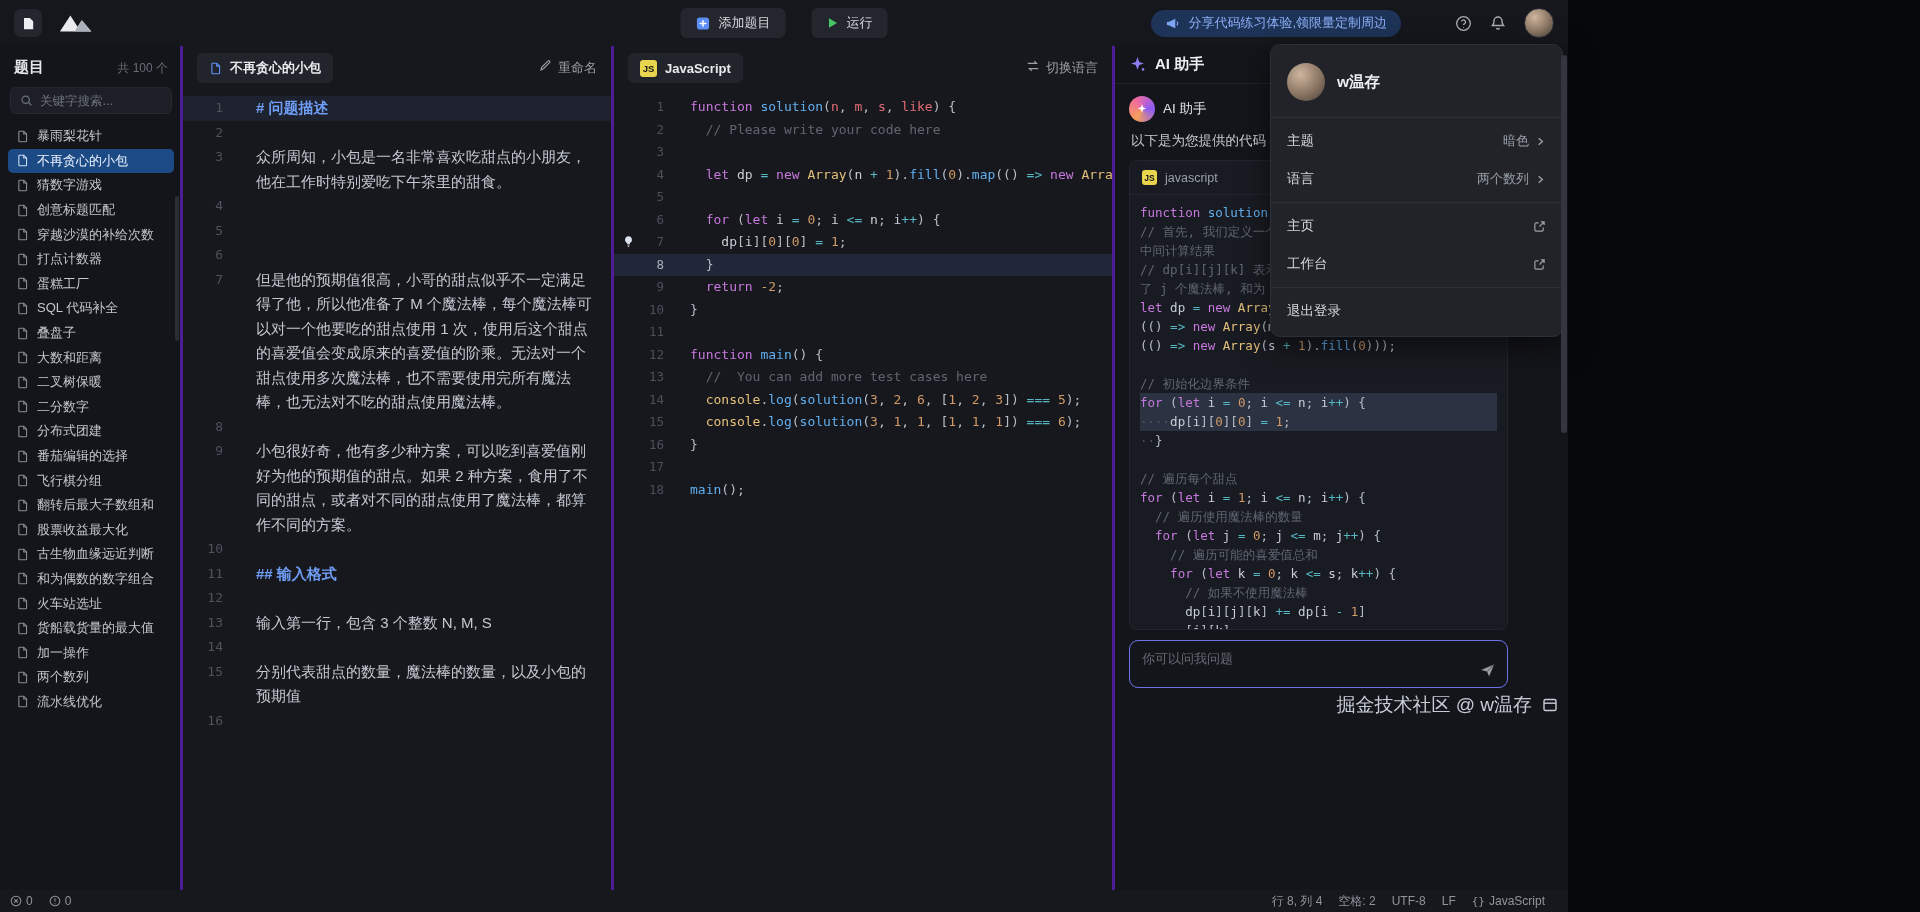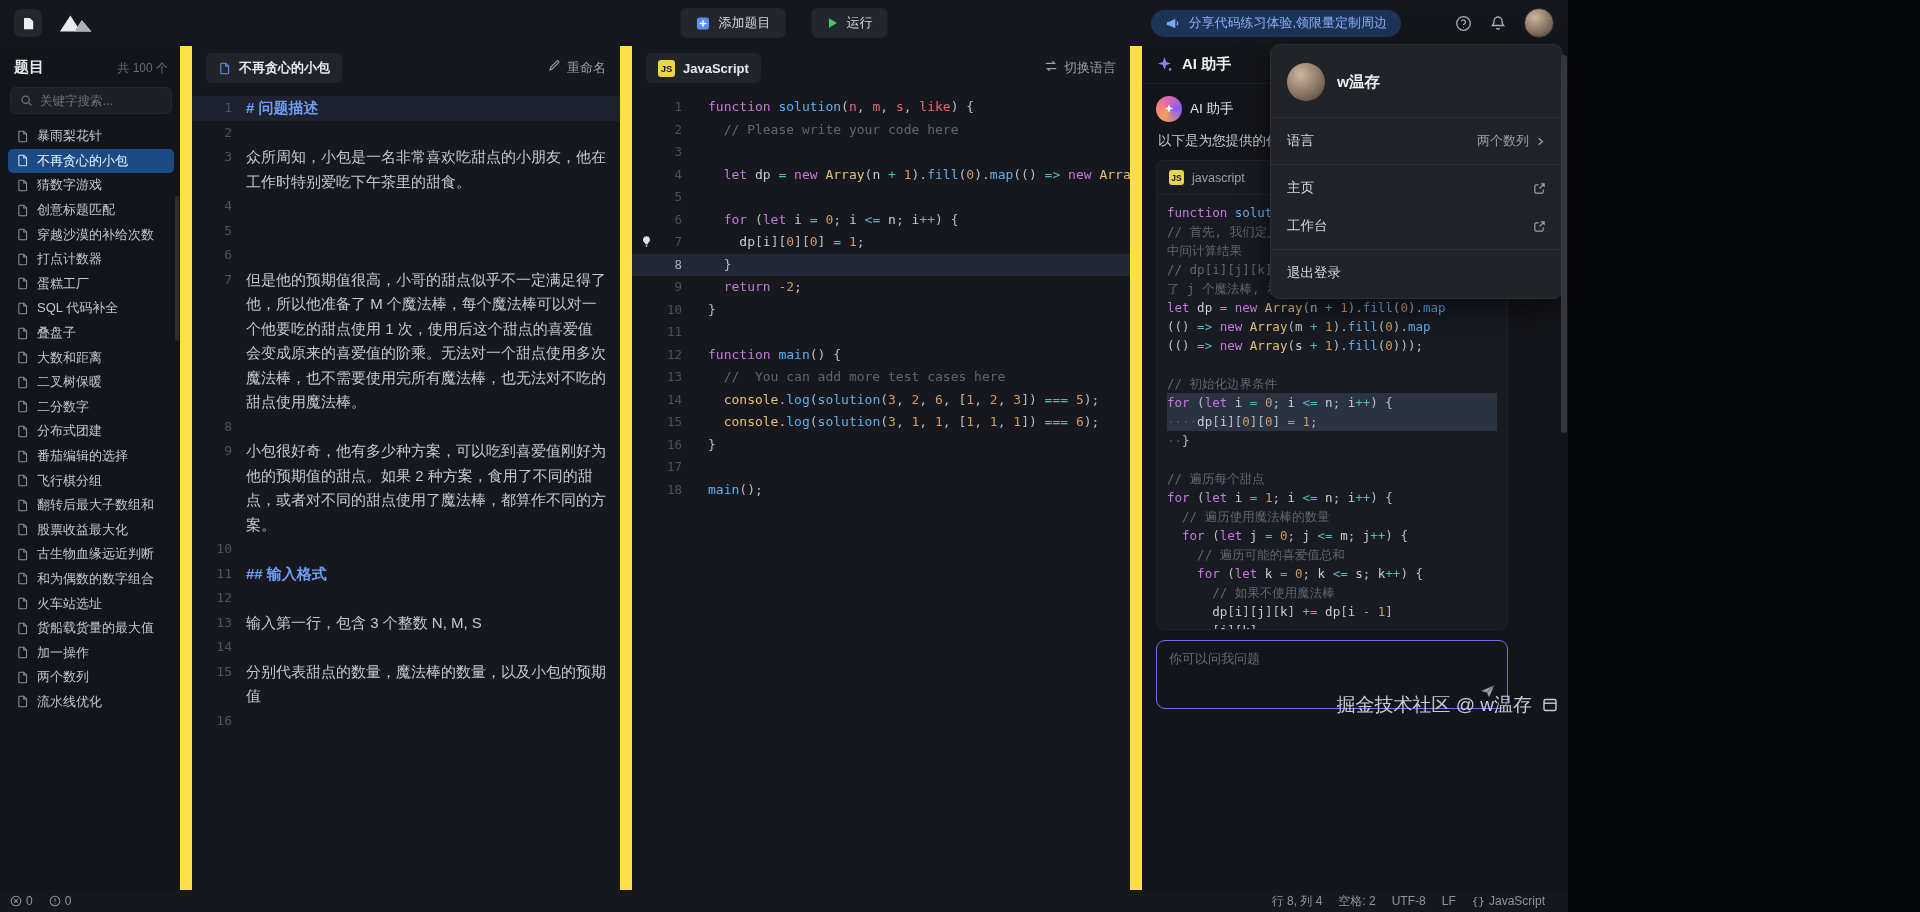--- a/index.html
+++ b/index.html
@@ -13,21 +13,21 @@
 .logo-sq{width:28px;height:28px;border-radius:7px;background:#24262e;display:flex;align-items:center;justify-content:center}
 .logo-mtn{display:flex;align-items:center}
 .tb-center{position:absolute;left:50%;transform:translateX(-50%);display:flex;gap:26px}
 .tb-btn{display:flex;align-items:center;gap:8px;background:#24262e;border:none;border-radius:6px;height:30px;padding:0 15px;color:#d6d9de;font-size:13px;cursor:pointer}
 .tb-right{margin-left:auto;display:flex;align-items:center;gap:18px}
 .share-pill{display:flex;align-items:center;gap:8px;background:#1d3357;color:#8cb0f8;border-radius:15px;height:27px;padding:0 14px;font-size:13px;margin-right:36px;cursor:pointer}
 .icon-btn{color:#a7adb5;display:flex;align-items:center;cursor:pointer}
 .avatar{width:30px;height:30px;border-radius:50%;background:radial-gradient(circle at 35% 30%,#cdb69e,#8a7563 55%,#47403a);border:1px solid #2c2f37}
 
 
-.main{flex:1;display:grid;grid-template-columns:180px 428px 498px 1fr;column-gap:12px;background:#fde047;overflow:hidden}
+.main{flex:1;display:grid;grid-template-columns:180px 428px 498px 1fr;column-gap:3px;background:#4c1d95;overflow:hidden}
 .panel{overflow:hidden;position:relative}
 
 
 .sidebar{background:#14151a;padding:10px 6px 0 8px}
 .sb-head{display:flex;align-items:baseline;justify-content:space-between;padding:2px 6px 10px}
 .sb-title{font-size:15px;font-weight:700;color:#e6e8ec}
 .sb-count{font-size:12px;color:#686d76}
 .sb-search{display:flex;align-items:center;gap:7px;background:#1d1f26;border:1px solid #262831;border-radius:6px;height:27px;padding:0 9px;margin:0 2px 10px;color:#6d727b}
 .sb-search input{flex:1;background:transparent;border:none;outline:none;color:#aeb3bb;font-size:12.5px;font-family:inherit;min-width:0}
 .sb-search input::placeholder{color:#6d727b}
@@ -43,21 +43,21 @@
 .head-pill{display:flex;align-items:center;gap:8px;background:#22242c;border-radius:6px;height:30px;padding:0 12px;color:#e8eaee;font-size:13px;font-weight:600;cursor:pointer}
 .head-link{display:flex;gap:6px;color:#9aa0a8;font-size:13px;cursor:pointer}
 .js-badge{width:17px;height:17px;border-radius:3px;background:#e8d44d;color:#17181d;font-weight:700;font-size:9.5px;display:flex;align-items:center;justify-content:center;flex:none}
 
 
 .problem{background:#17181d}
 .pl-wrap{padding-top:6px;font-size:15px;line-height:24.5px}
 .pl-row{display:flex;min-height:24.5px}
 .pl-row.band{background:#1e222e}
 .pl-num{width:40px;flex:none;text-align:right;color:#4d525c;font-size:13px;font-family:"DejaVu Sans Mono",monospace}
-.pl-text{flex:1;margin-left:14px;padding-right:14px;color:#c3c8d1}
+.pl-text{flex:1;margin-left:33px;padding-right:14px;color:#c3c8d1}
 .pl-text.h{color:#6f9df5;font-weight:700}
 
 
 .editor{background:#17181d}
 .code{font-family:"DejaVu Sans Mono",monospace;font-size:13px;padding-top:6px}
 .c-row{display:flex;height:22.5px;line-height:22.5px;position:relative;white-space:pre}
 .c-row.hl{background:#212738}
 .c-num{width:50px;flex:none;text-align:right;color:#4a4f59;font-size:12.5px}
 .c-row.hl .c-num{color:#a9b0bc}
 .c-code{margin-left:26px;flex:1;overflow:hidden}
@@ -73,21 +73,21 @@
 .ai-agent{display:flex;align-items:center;gap:8px;margin:2px 0 10px}
 .ai-avatar{width:26px;height:26px;border-radius:50%;background:conic-gradient(from 210deg,#f59e5b,#ef6aa0,#8b5cf6,#f59e5b);display:flex;align-items:center;justify-content:center;flex:none}
 .ai-agent-name{font-size:13.5px;color:#dfe2e7}
 .ai-intro{font-size:13.5px;color:#c6cbd3;margin:0 0 10px 2px;white-space:nowrap;overflow:hidden}
 .ai-codeblock{background:#191b22;border:1px solid #23252e;border-radius:8px;overflow:hidden;height:470px}
 .acb-head{height:34px;display:flex;align-items:center;gap:8px;padding:0 12px;color:#9aa0a8;font-size:12.5px;border-bottom:1px solid #23252e}
 .acb-head .js-badge{width:15px;height:15px;font-size:8.5px}
 .acb-code{padding:8px 10px 0;font-family:"DejaVu Sans Mono",monospace;font-size:12.5px;line-height:19px;height:436px;overflow:hidden}
 .a-row{height:19px;white-space:pre}
 .a-row.hl{background:#2b3242}
-.ai-input{margin-top:10px;height:69px;border:1.5px solid #6e72e8;border-radius:9px;position:relative;background:#14151b}
+.ai-input{margin-top:10px;height:48px;border:1.5px solid #6e72e8;border-radius:9px;position:relative;background:#14151b}
 .ai-input textarea{width:100%;height:100%;background:transparent;border:none;outline:none;resize:none;color:#d0d4da;font-size:13px;font-family:inherit;padding:9px 34px 9px 12px}
 .ai-input textarea::placeholder{color:#666b74}
 .send-icon{position:absolute;right:11px;bottom:8px;color:#9aa0a8;cursor:pointer;display:flex}
 .app-scrollbar{position:absolute;right:1px;top:55px;width:6px;height:378px;border-radius:3px;background:#33363e;z-index:70}
 
 
 .user-menu{position:absolute;top:44px;right:5px;width:293px;background:#212329;border:1px solid #2c2f37;border-radius:10px;box-shadow:0 10px 30px rgba(0,0,0,.55);z-index:60;padding:6px 0}
 .um-profile{display:flex;align-items:center;gap:12px;padding:12px 16px}
 .um-avatar{width:38px;height:38px;border-radius:50%;background:radial-gradient(circle at 35% 30%,#cdb69e,#8a7563 55%,#47403a);flex:none}
 .um-name{font-size:15.5px;font-weight:700;color:#eceef2}
@@ -611,20 +611,29 @@
     </div>
   </footer>
 
   <div class="user-menu">
     <div class="um-profile">
       <div class="um-avatar"></div>
       <span class="um-name">w温存</span>
     </div>
     <div class="um-divider"></div>
     <div class="um-row">
+      <span>主题</span>
+      <span class="um-val">
+            <span>暗色</span>
+            <svg width="11" height="11" viewBox="0 0 12 12" fill="none" stroke="currentColor" stroke-width="1.5">
+              <path d="M4 2.5L8 6l-4 3.5"></path>
+            </svg>
+          </span>
+    </div>
+    <div class="um-row">
       <span>语言</span>
       <span class="um-val">
             <span>两个数列</span>
             <svg width="11" height="11" viewBox="0 0 12 12" fill="none" stroke="currentColor" stroke-width="1.5">
               <path d="M4 2.5L8 6l-4 3.5"></path>
             </svg>
           </span>
     </div>
     <div class="um-divider"></div>
     <div class="um-row">

